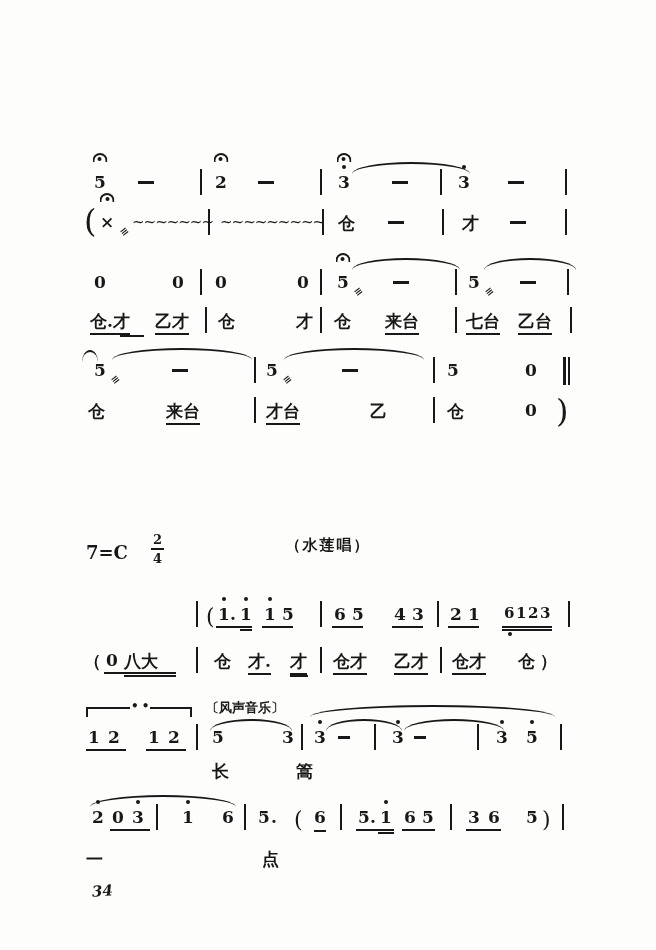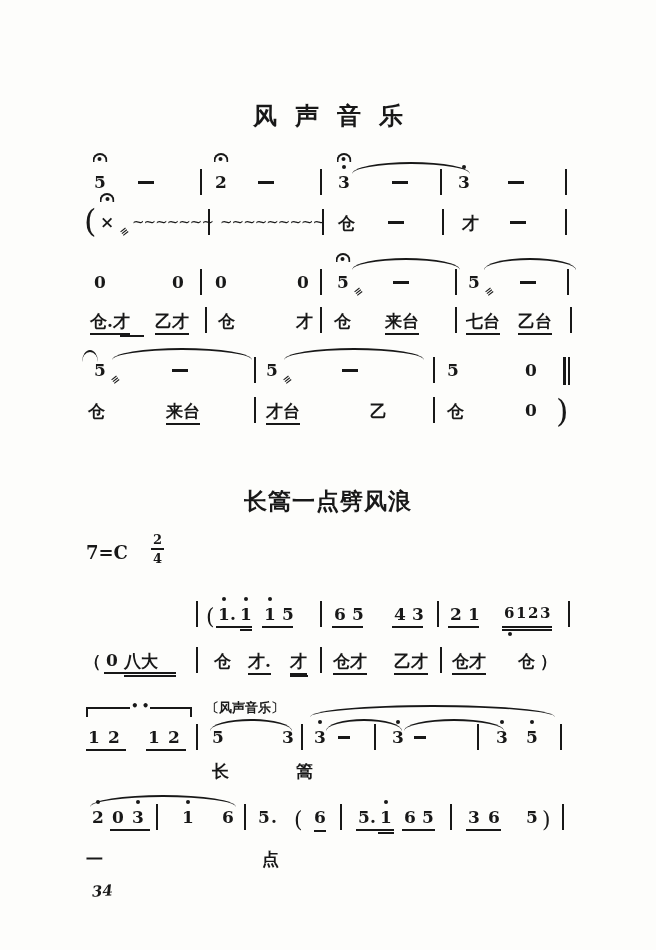--- a/index.html
+++ b/index.html
@@ -35,23 +35,22 @@
   .fm::after{content:"";position:absolute;left:50%;margin-left:-2px;top:2px;width:4px;height:4px;border-radius:50%;background:#181818;}
   .tr{position:absolute;right:-14px;bottom:-5px;font:700 10px "DejaVu Sans",sans-serif;font-style:normal;transform:rotate(-38deg);}
   .rdots{font:700 12px "DejaVu Sans",sans-serif;letter-spacing:3px;}
   .rseg-l{height:8px;border-top:2px solid #181818;border-left:2px solid #181818;}
   .rseg-r{height:8px;border-top:2px solid #181818;border-right:2px solid #181818;}
 </style>
 </head>
 <body>
 
 <div id="stage">
-  <div id="title1" class="ctext">风声音乐</div>
-
-  <div id="title2" class="ctext">长篙一点劈风浪</div>
+
+  <div id="subtitle" class="ctext">（水莲唱）</div>
 
   <div id="keysig">7=C</div>
   <div id="meter">
     <span>2</span>
     <span class="fline"></span>
     <span>4</span>
   </div>
 
   <div id="notation">
       <div class="system" style="top: 172px;">

